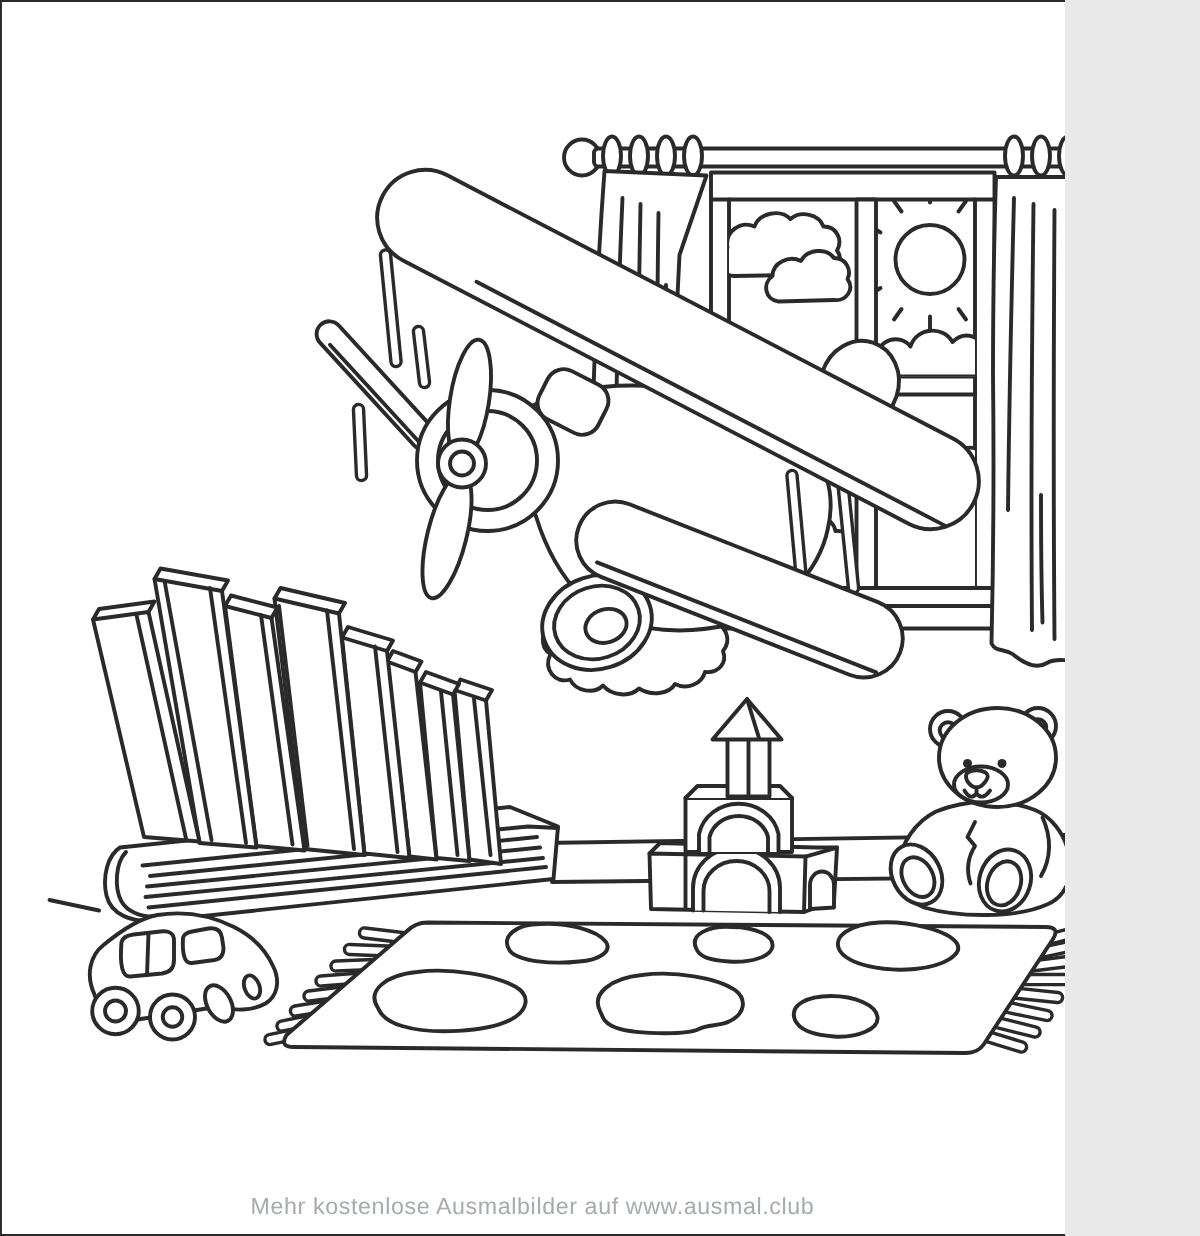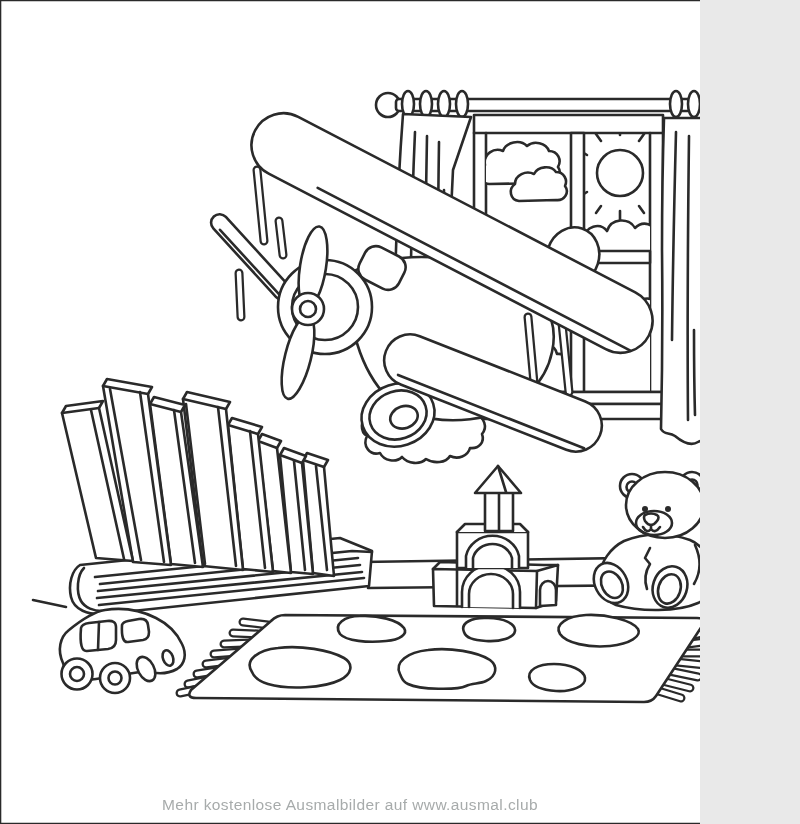--- a/index.html
+++ b/index.html
@@ -1,18 +1,18 @@
 <!DOCTYPE html>
 <html style="--line: #2a2a2a; --bg: #ffffff; --caption: #a7abab;"><head>
 <meta charset="utf-8">
 <style>
   :root { --line:#2a2a2a; --bg:#ffffff; --caption:#a7abab; }
   html,body { margin:0; padding:0; background:#e9e9e9; }
   .page { position:relative; width:700px; height:824px; background:var(--bg);
-          overflow:hidden; font-family:"Liberation Sans", sans-serif; }
+          overflow:hidden; font-family:"Liberation Sans", sans-serif;padding-left:10px; }
   .art { position:absolute; inset:0; }
   .art * { stroke:var(--line); stroke-width:2.6; fill:none;
            stroke-linecap:round; stroke-linejoin:round; }
   .art .f { fill:#ffffff; }
   .art .dk { fill:var(--line); stroke:none; }
   .art .cap-o { stroke-width:9; }
   .art .cap-i { stroke:#ffffff; stroke-width:4.5; }
   .caption { position:absolute; left:0; right:0; top:796px; text-align:center;
              color:var(--caption); font-size:15.5px; letter-spacing:0.4px; }
 </style>

